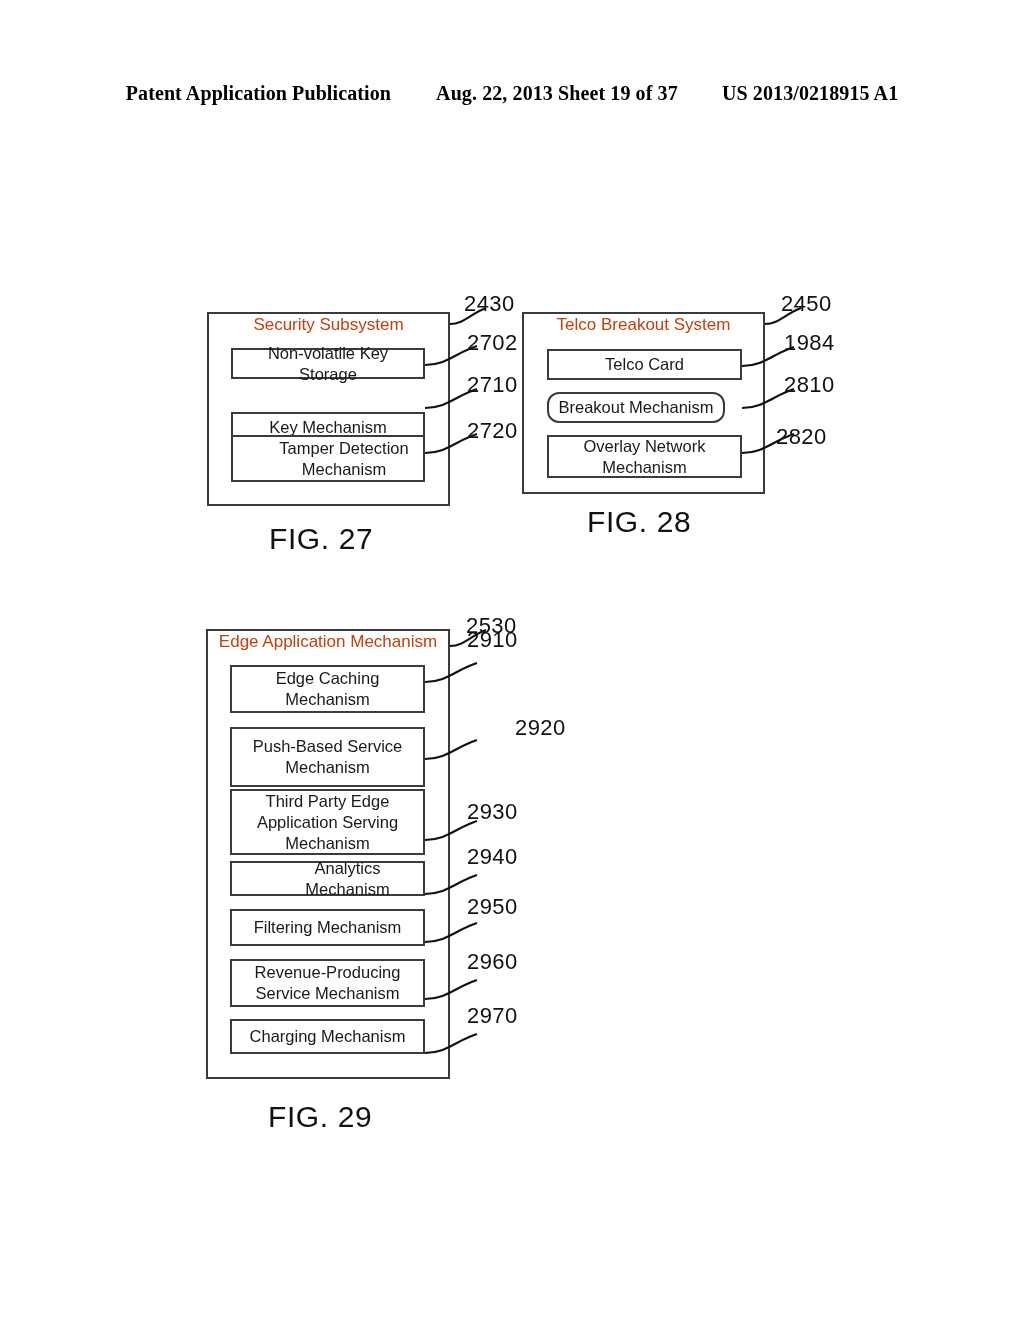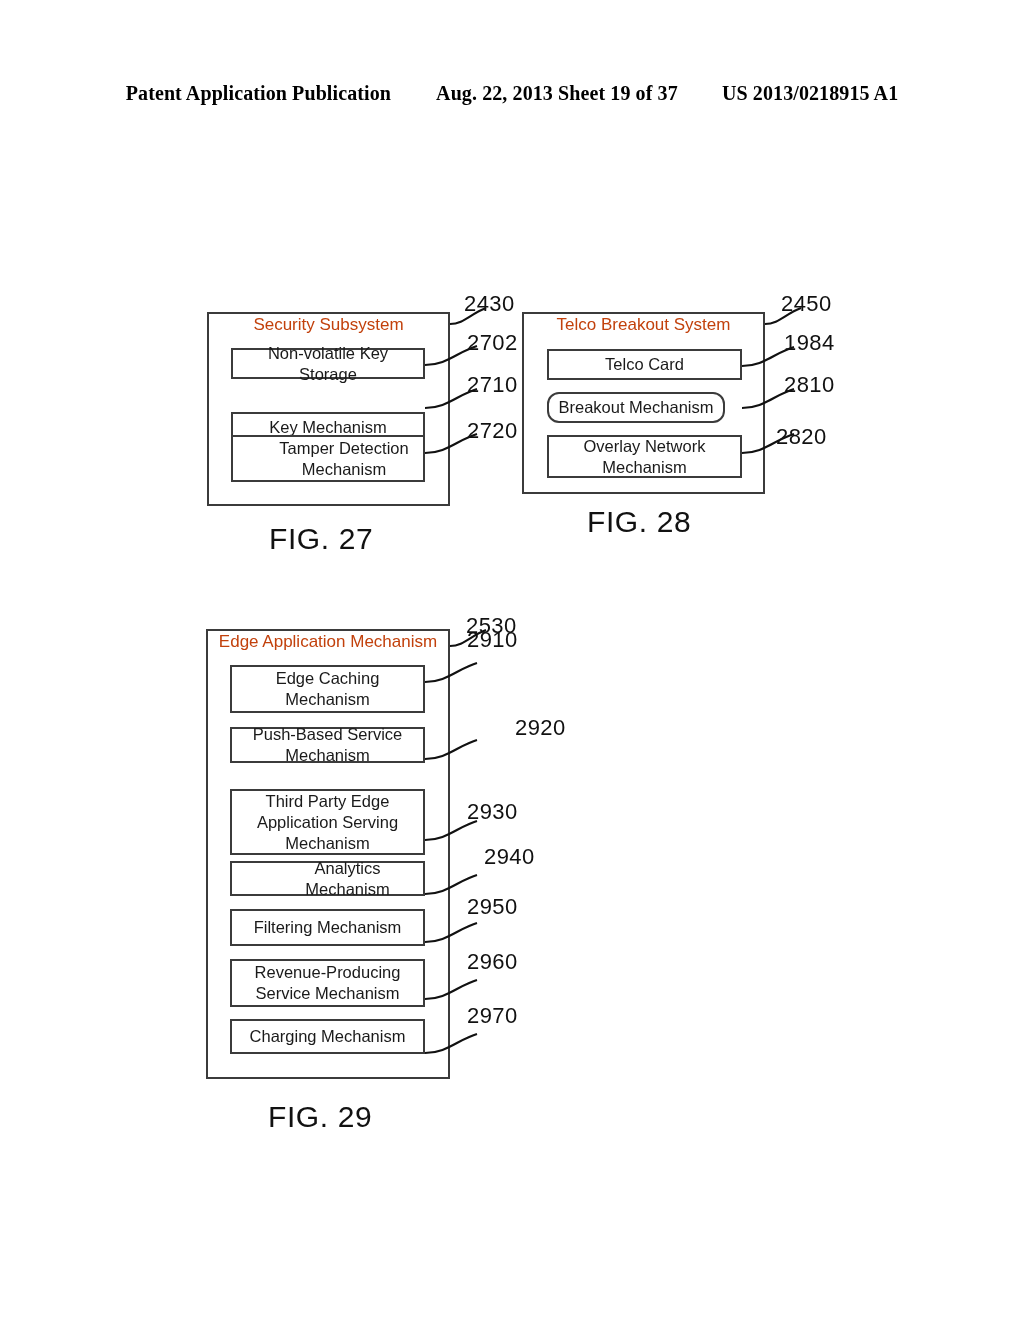--- a/index.html
+++ b/index.html
@@ -185,21 +185,21 @@
 <div class="figure">
 
   <div class="outer-box" style="left:206px; top:629px; width:244px; height:450px;"></div>
 
   <div class="outer-title" style="left:206px; top:632px; width:244px;">Edge Application Mechanism</div>
 
   <div class="inner-box" style="left:230px; top:665px; width:195px; height:48px;">
     <span>Edge Caching Mechanism</span>
   </div>
 
-  <div class="inner-box" style="left:230px; top:727px; width:195px; height:36px;">
+  <div class="inner-box" style="left:230px; top:727px; width:195px; height:60px;">
     <span>Push-Based Service Mechanism</span>
   </div>
 
   <div class="inner-box" style="left:230px; top:789px; width:195px; height:66px;">
     <span>Third Party Edge Application Serving Mechanism</span>
   </div>
 
   <div class="inner-box" style="left:230px; top:861px; width:195px; height:35px;padding-left:40px;">
     <span>Analytics Mechanism</span>
   </div>
@@ -232,21 +232,21 @@
   <div class="ref-num" style="left:467px; top:716px;margin-left:48px;">2920</div>
 
   <svg class="leader" style="left:423px; top:813px; width:80px; height:40px;" viewBox="0 0 80 40">
     <path d="M2,27 C24,27 34,14 54,8" fill="none" stroke="#111111" stroke-width="2.2"></path>
   </svg>
   <div class="ref-num" style="left:467px; top:785px;margin-top:15px;">2930</div>
 
   <svg class="leader" style="left:423px; top:867px; width:80px; height:40px;" viewBox="0 0 80 40">
     <path d="M2,27 C24,27 34,14 54,8" fill="none" stroke="#111111" stroke-width="2.2"></path>
   </svg>
-  <div class="ref-num" style="left:484px; top:845px;">2940</div>
+  <div class="ref-num" style="left:467px; top:845px;">2940</div>
 
   <svg class="leader" style="left:423px; top:915px; width:80px; height:40px;" viewBox="0 0 80 40">
     <path d="M2,27 C24,27 34,14 54,8" fill="none" stroke="#111111" stroke-width="2.2"></path>
   </svg>
   <div class="ref-num" style="left:467px; top:895px;">2950</div>
 
   <svg class="leader" style="left:423px; top:972px; width:80px; height:40px;" viewBox="0 0 80 40">
     <path d="M2,27 C24,27 34,14 54,8" fill="none" stroke="#111111" stroke-width="2.2"></path>
   </svg>
   <div class="ref-num" style="left:467px; top:950px;">2960</div>

